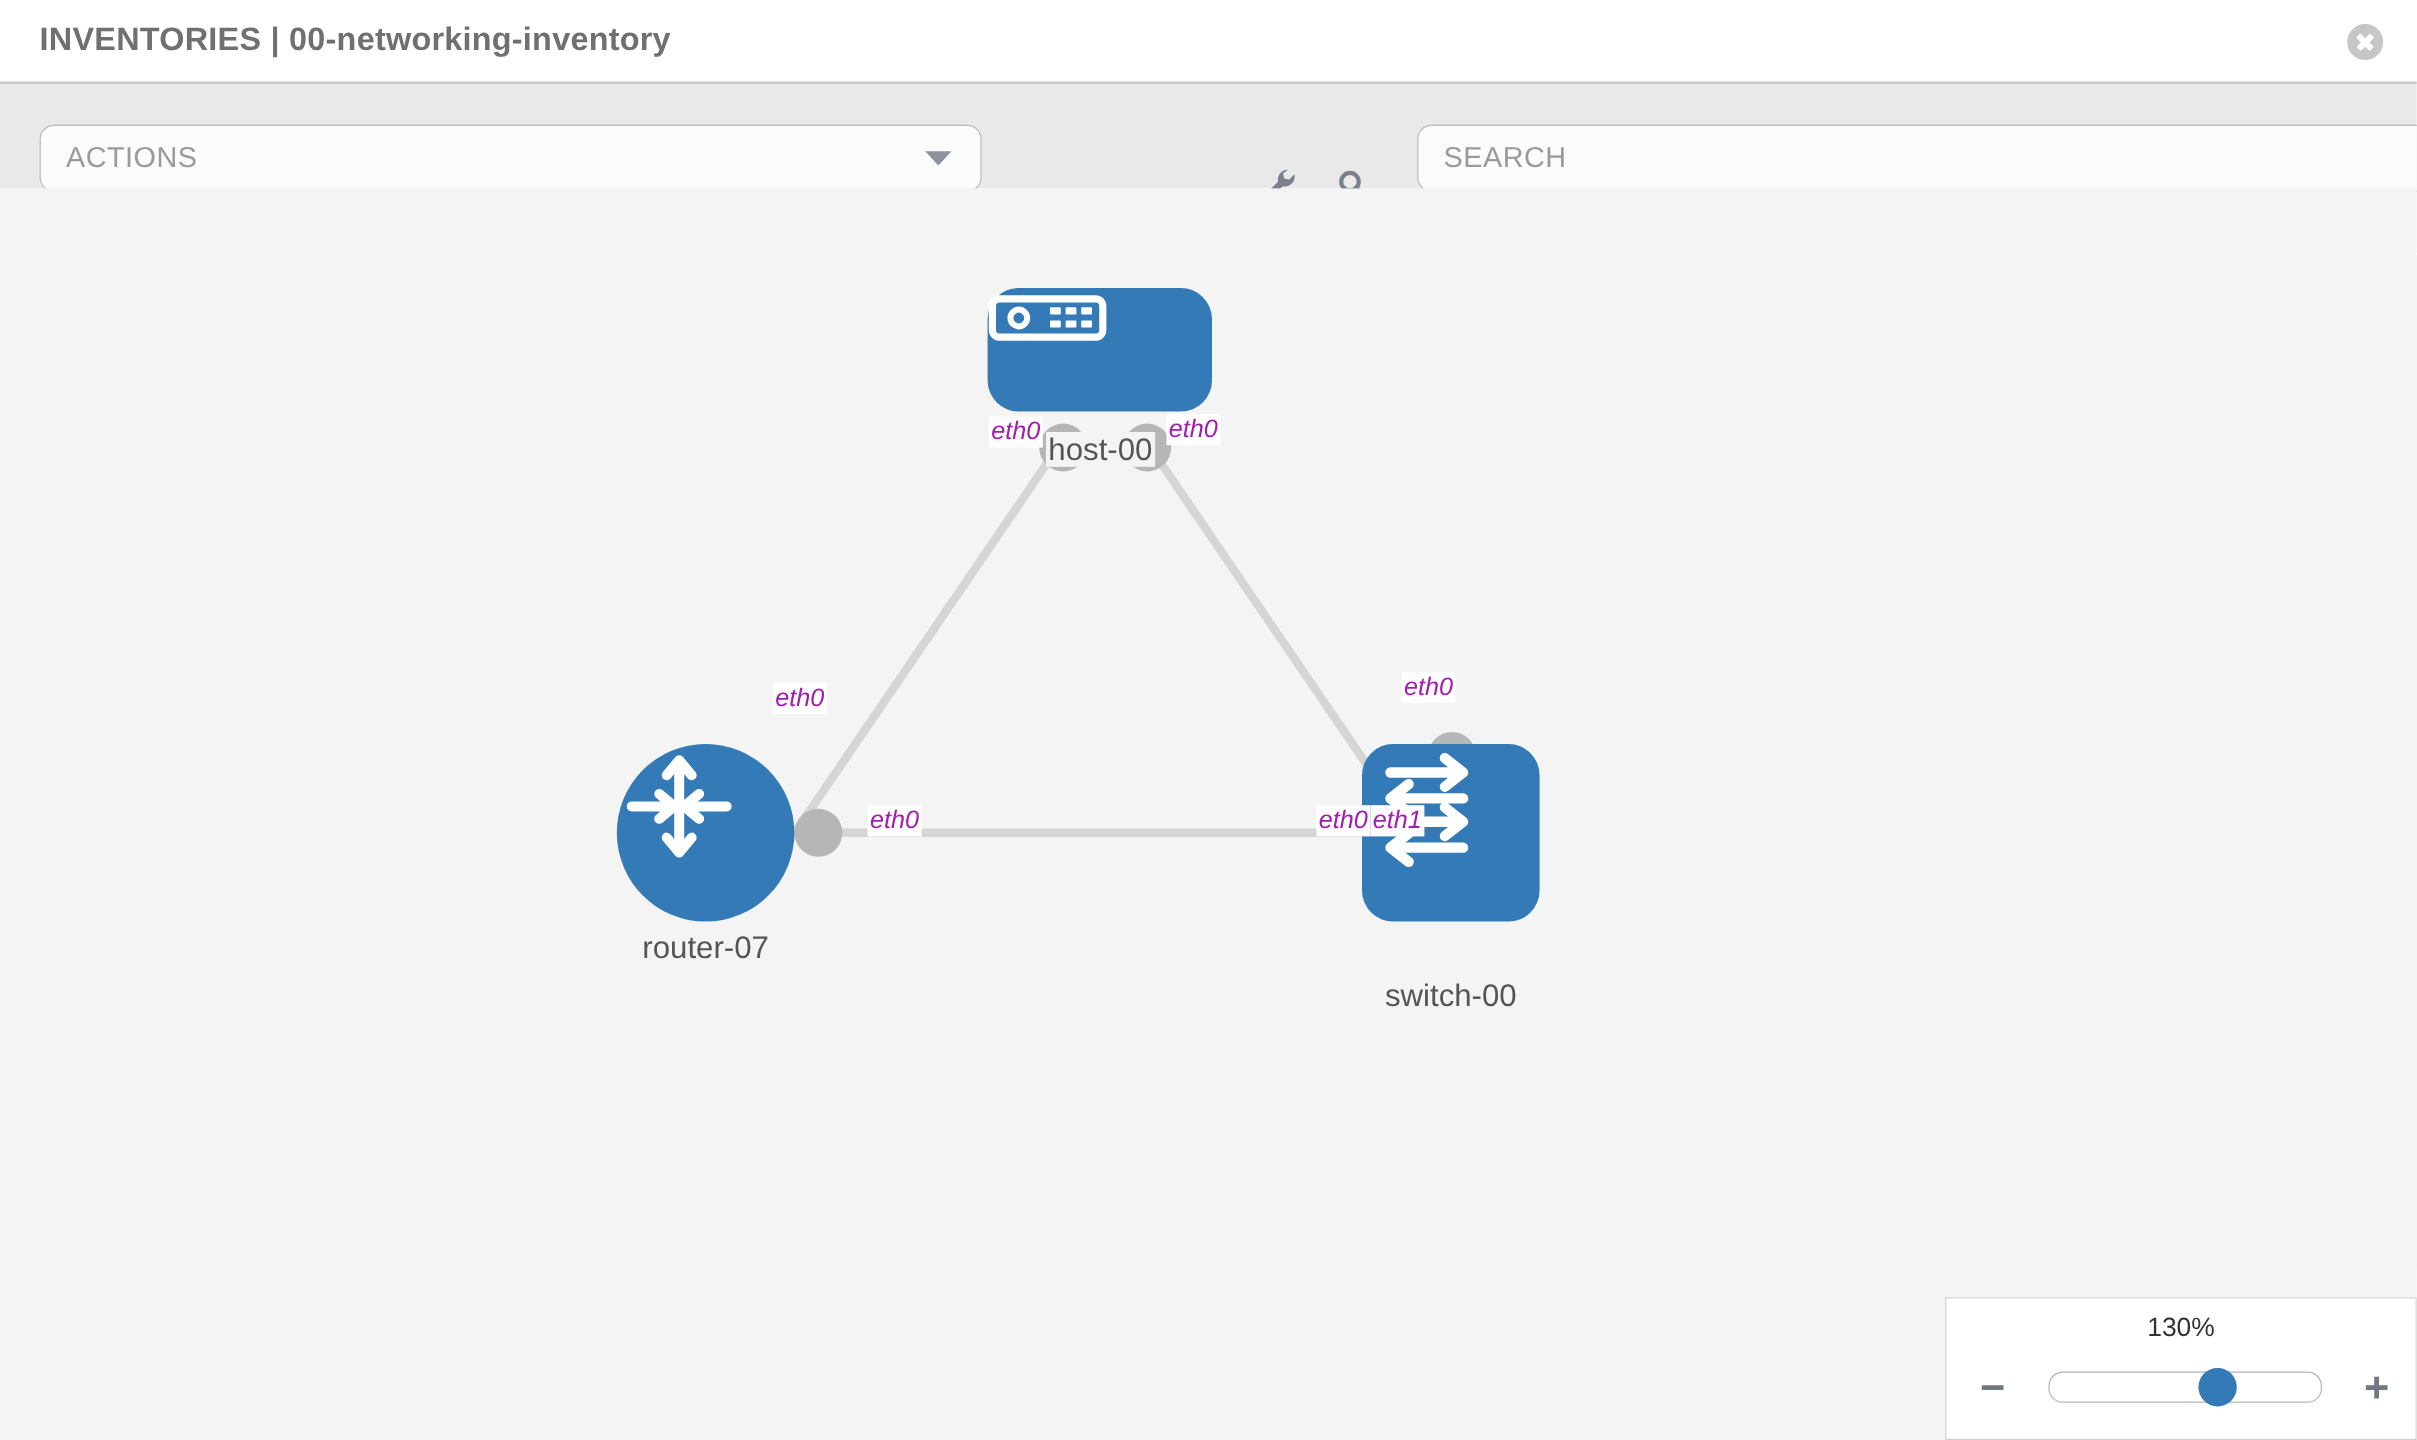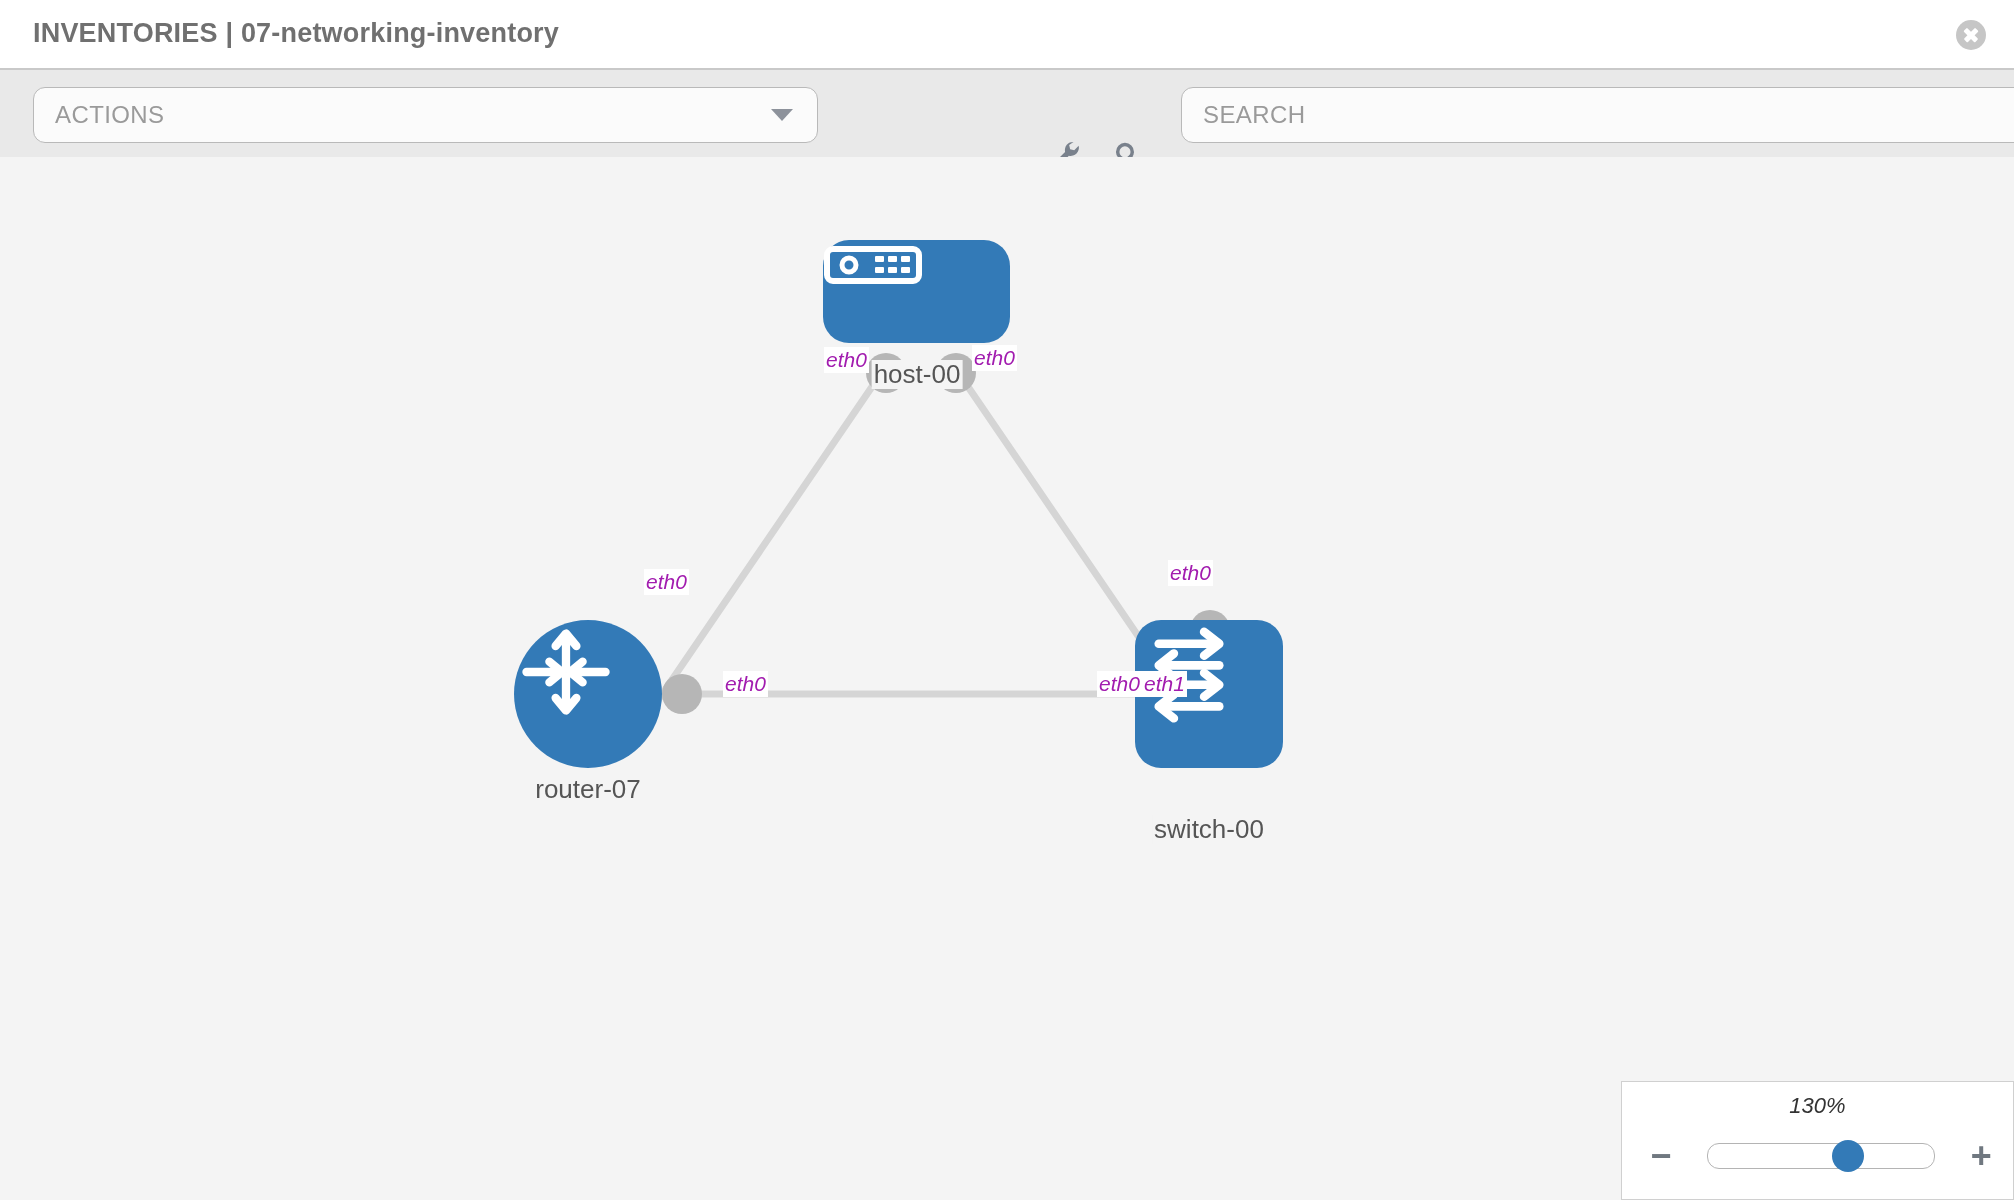--- a/index.html
+++ b/index.html
@@ -72,20 +72,21 @@
     box-sizing: border-box;
   }
 
   .select-box {
     position: absolute;
     background: #fbfbfb;
     border: 1px solid #b9b9b9;
     border-radius: 12px;
     box-sizing: border-box;
     cursor: pointer;
+    margin-top: 17px;
   }
   .select-box .sel-label {
     position: absolute;
     left: 21px;
     top: 50%;
     transform: translateY(-50%);
     font-size: 24px;
     color: #9a9a9a;
     letter-spacing: 0.4px;
     white-space: nowrap;
@@ -170,21 +171,20 @@
   
   .zoom-panel {
     position: absolute;
     left: 1621px;
     top: 1081px;
     width: 393px;
     height: 119px;
     background: #ffffff;
     border: 1px solid #d0d0d0;
     box-sizing: border-box;
-    font-style: italic;
   }
   .zoom-value {
     position: absolute;
     top: 11px;
     left: 0; right: 0;
     text-align: center;
     font-size: 22px;
     color: #333333;
   }
   .zoom-row {
@@ -230,21 +230,21 @@
     background: #337ab7;
     cursor: pointer;
   }
 </style>
 </head>
 <body>
 
 <div id="app">
 
   <div class="header">
-    <div class="header-title">INVENTORIES | 07-networking-inventory</div>
+    <div class="header-title">INVENTORIES | 00-networking-inventory</div>
     <div class="close-btn"></div>
   </div>
 
   <div class="toolbar">
 
     <div class="select-box" id="actions-select">
       <span class="sel-label">ACTIONS</span>
       <span class="caret"></span>
     </div>
 

